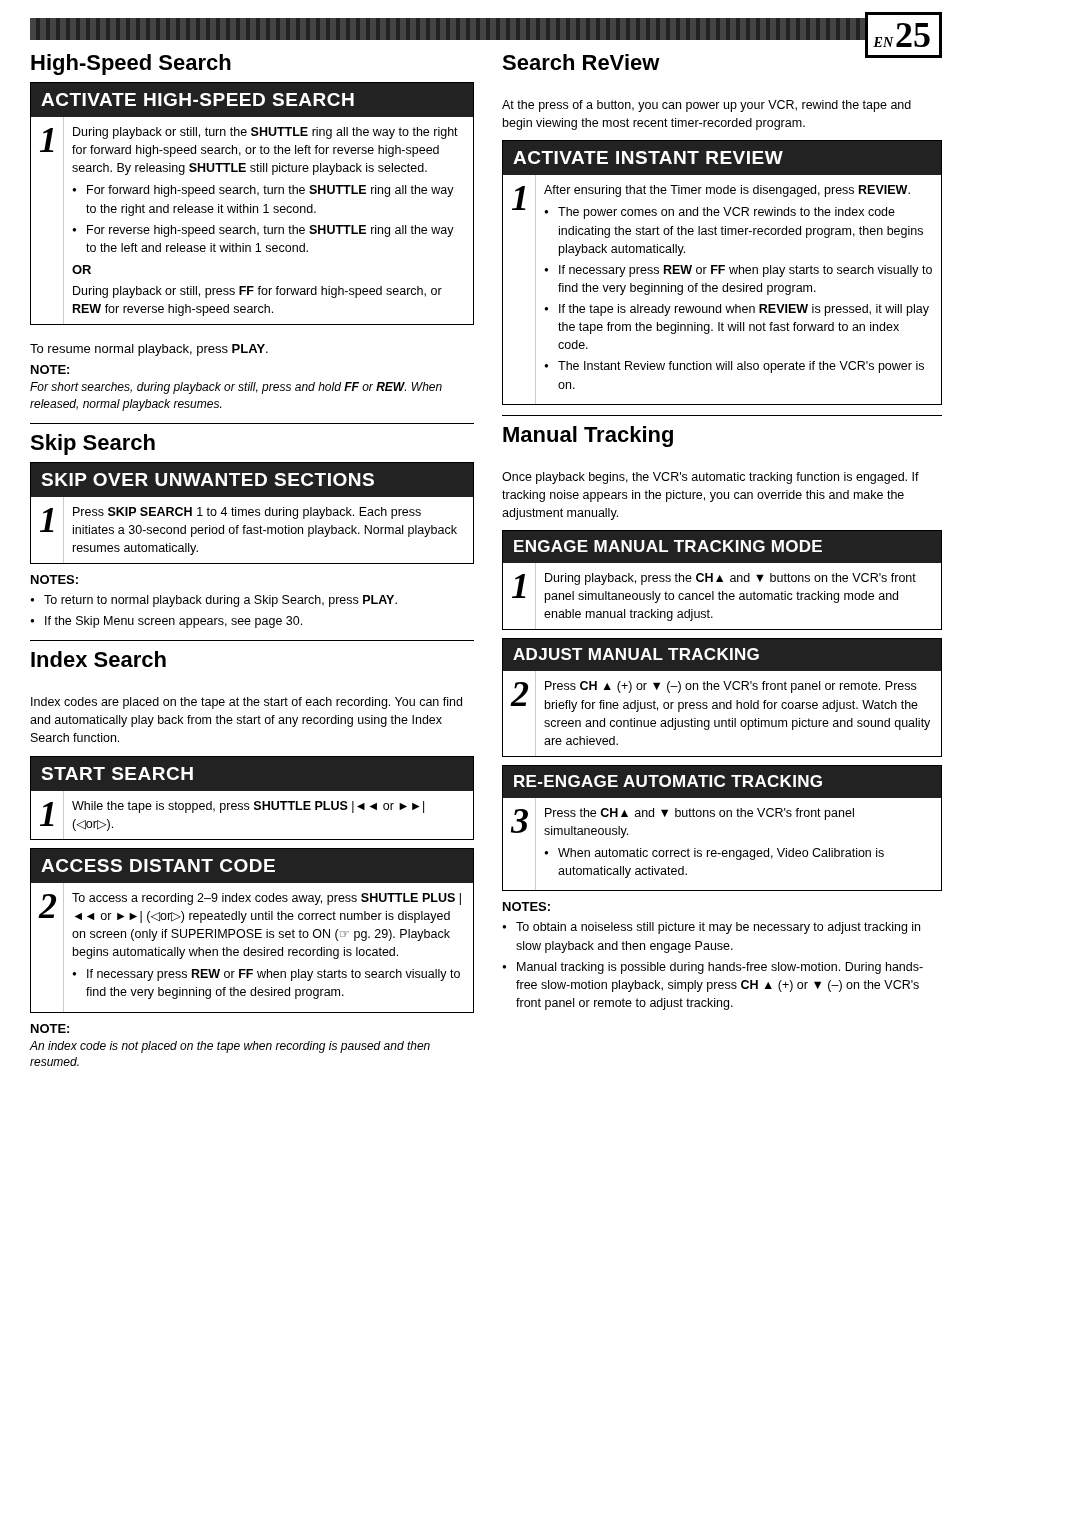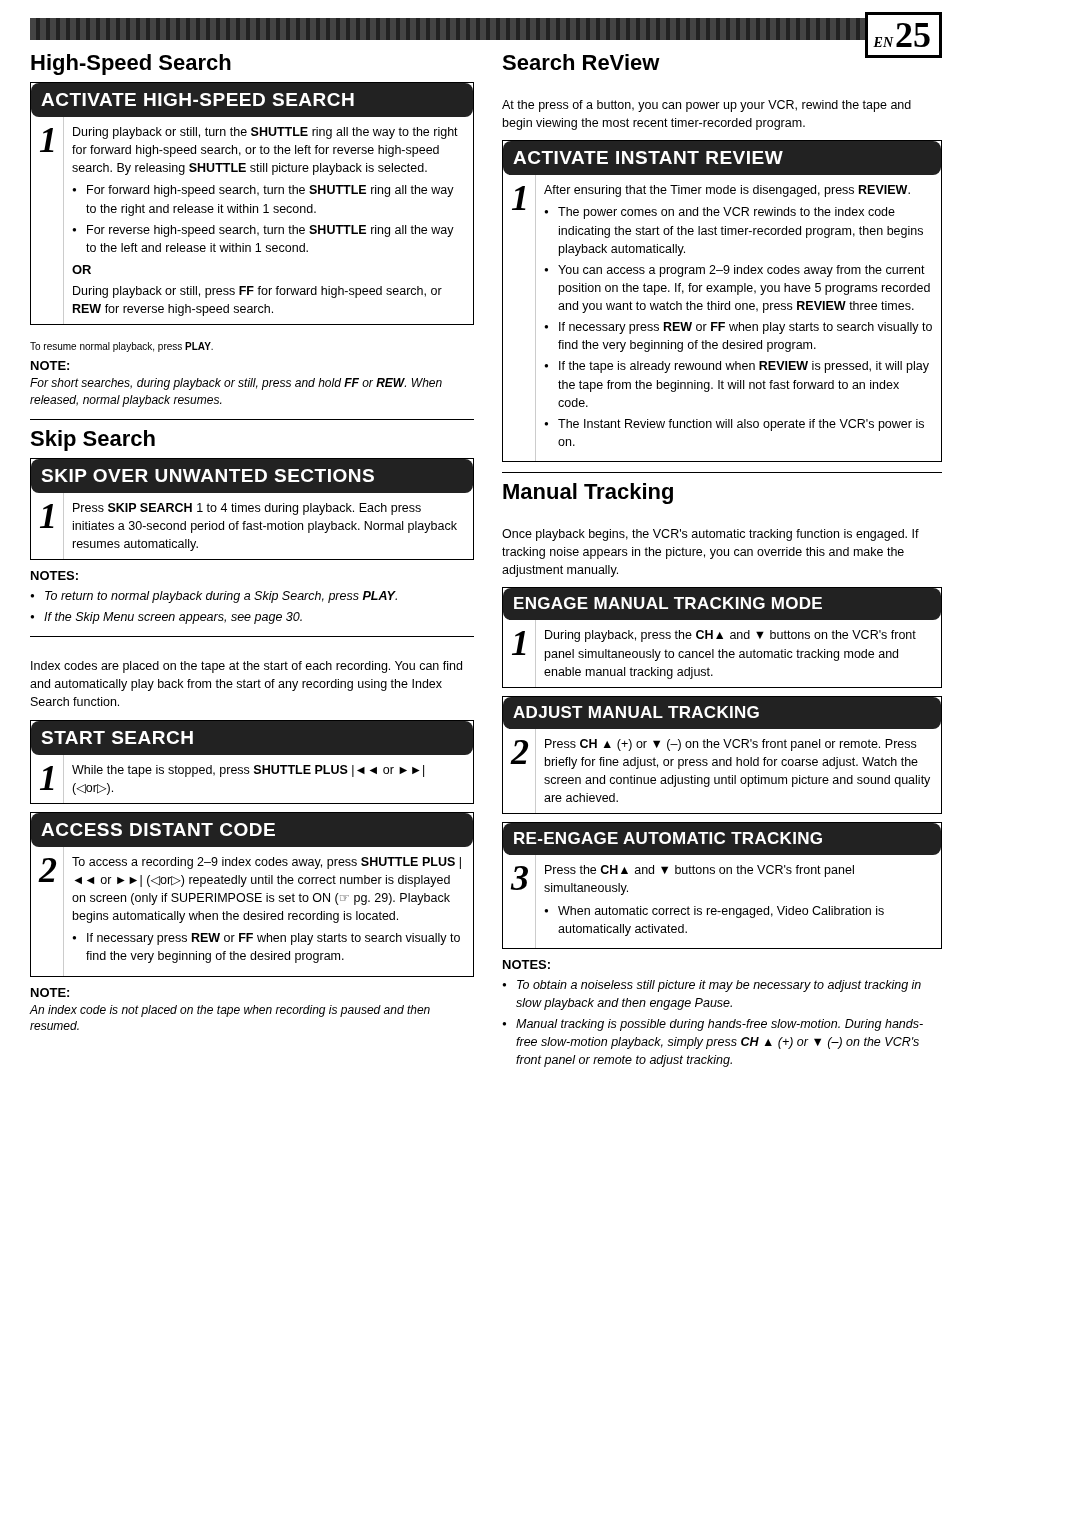--- a/index.html
+++ b/index.html
@@ -87,21 +87,20 @@
     }
     .step-header {
       background: #222;
       color: #fff;
       padding: 6px 10px;
       font-size: 19px;
       font-weight: bold;
       text-transform: uppercase;
       font-family: Arial, Helvetica, sans-serif;
       letter-spacing: 0.5px;
-      border-radius: 8px;
     }
 
     .step-row {
       display: flex;
       gap: 0;
     }
     .step-number {
       font-size: 36px;
       font-weight: bold;
       font-style: italic;
@@ -138,21 +137,20 @@
       line-height: 1.45;
     }
     .bullet-list li::before {
       content: '●';
       position: absolute;
       left: 0;
       font-size: 8px;
       top: 3px;
     }
     .bullet-list li.italic-item {
-      font-style: italic;
     }
 
     .note-label {
       font-weight: bold;
       font-size: 13px;
       margin-bottom: 2px;
       margin-top: 6px;
     }
     .note-text {
       font-style: italic;
@@ -167,21 +165,21 @@
     }
 
     .section-intro {
       font-size: 12.5px;
       line-height: 1.45;
       margin-bottom: 8px;
       margin-top: 20px;
     }
 
     .resume-note {
-      font-size: 10px;
+      font-size: 13px;
       margin: 16px 0 6px 0;
     }
 
     hr.section-divider {
       border: none;
       border-top: 1.5px solid #000;
       margin: 10px 0 6px 0;
     }
 
     
@@ -266,20 +264,21 @@
         <div class="note-label">NOTES:</div>
         <ul class="bullet-list">
           <li class="italic-item">To return to normal playback during a Skip Search, press <b>PLAY</b>.</li>
           <li class="italic-item">If the Skip Menu screen appears, see page 30.</li>
         </ul>
       </div>
 
       <hr class="section-divider">
 
       <div class="section">
+        <div class="section-title">Index Search</div>
         <p class="section-intro">Index codes are placed on the tape at the start of each recording. You can find and automatically play back from the start of any recording using the Index Search function.</p>
 
         <div class="step-block">
           <div class="step-header">START SEARCH</div>
           <div class="step-row">
             <div class="step-number">1</div>
             <div class="step-content">
               <p>While the tape is stopped, press <b>SHUTTLE PLUS</b> |◄◄ or ►►| (◁or▷).</p>
             </div>
           </div>
@@ -311,21 +310,20 @@
         <p class="section-intro">At the press of a button, you can power up your VCR, rewind the tape and begin viewing the most recent timer-recorded program.</p>
 
         <div class="step-block">
           <div class="step-header">ACTIVATE INSTANT REVIEW</div>
           <div class="step-row">
             <div class="step-number">1</div>
             <div class="step-content">
               <p>After ensuring that the Timer mode is disengaged, press <b>REVIEW</b>.</p>
               <ul class="bullet-list">
                 <li>The power comes on and the VCR rewinds to the index code indicating the start of the last timer-recorded program, then begins playback automatically.</li>
-                <li>You can access a program 2–9 index codes away from the current position on the tape. If, for example, you have 5 programs recorded and you want to watch the third one, press <b>REVIEW</b> three times.</li>
                 <li>If necessary press <b>REW</b> or <b>FF</b> when play starts to search visually to find the very beginning of the desired program.</li>
                 <li>If the tape is already rewound when <b>REVIEW</b> is pressed, it will play the tape from the beginning. It will not fast forward to an index code.</li>
                 <li>The Instant Review function will also operate if the VCR's power is on.</li>
               </ul>
             </div>
           </div>
         </div>
       </div>
 
       <hr class="section-divider">

